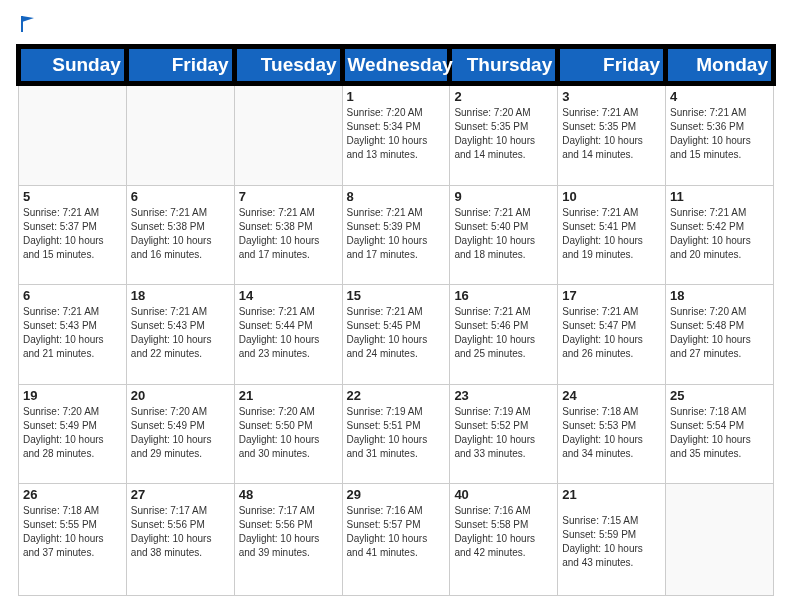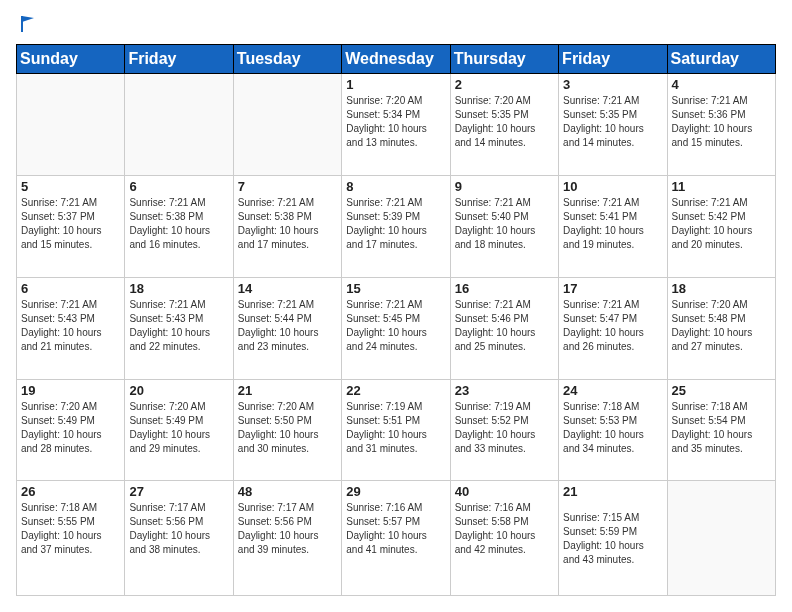--- a/index.html
+++ b/index.html
@@ -50,25 +50,25 @@
     .calendar {
       flex: 1;
       border: 1px solid #ccc;
       border-collapse: collapse;
       width: 100%;
       table-layout: fixed;
     }
     .calendar th {
       background: #1565c0;
       color: #fff;
-      text-align: left;
+      text-align: right;
       padding: 5px 3px;
-      font-size: 16px;
+      font-size: 19px;
       font-weight: bold;
-      border: 1px solid #000000;
+      border: 5px solid #000000;
     }
     .calendar td {
       border: 1px solid #ccc;
       vertical-align: top;
       padding: 3px 4px;
       font-size: 10px;
       color: #333;
       background: #fff;
       height: 78px;
     }
@@ -112,21 +112,21 @@
 
   <table class="calendar">
     <thead>
       <tr>
       <th>Sunday</th>
           <th>Friday</th>
           <th>Tuesday</th>
           <th>Wednesday</th>
           <th>Thursday</th>
           <th>Friday</th>
-          <th>Saturday</th>
+          <th>Monday</th>
         </tr>
     </thead>
     <tbody id="calendar-body">
     <tr>
           <td class="empty"></td>
           <td class="empty"></td>
           <td class="empty"></td>
           <td>
             <div class="day-number">1</div>
             <div class="day-info" style="white-space: pre-line;">Sunrise: 7:20 AM

